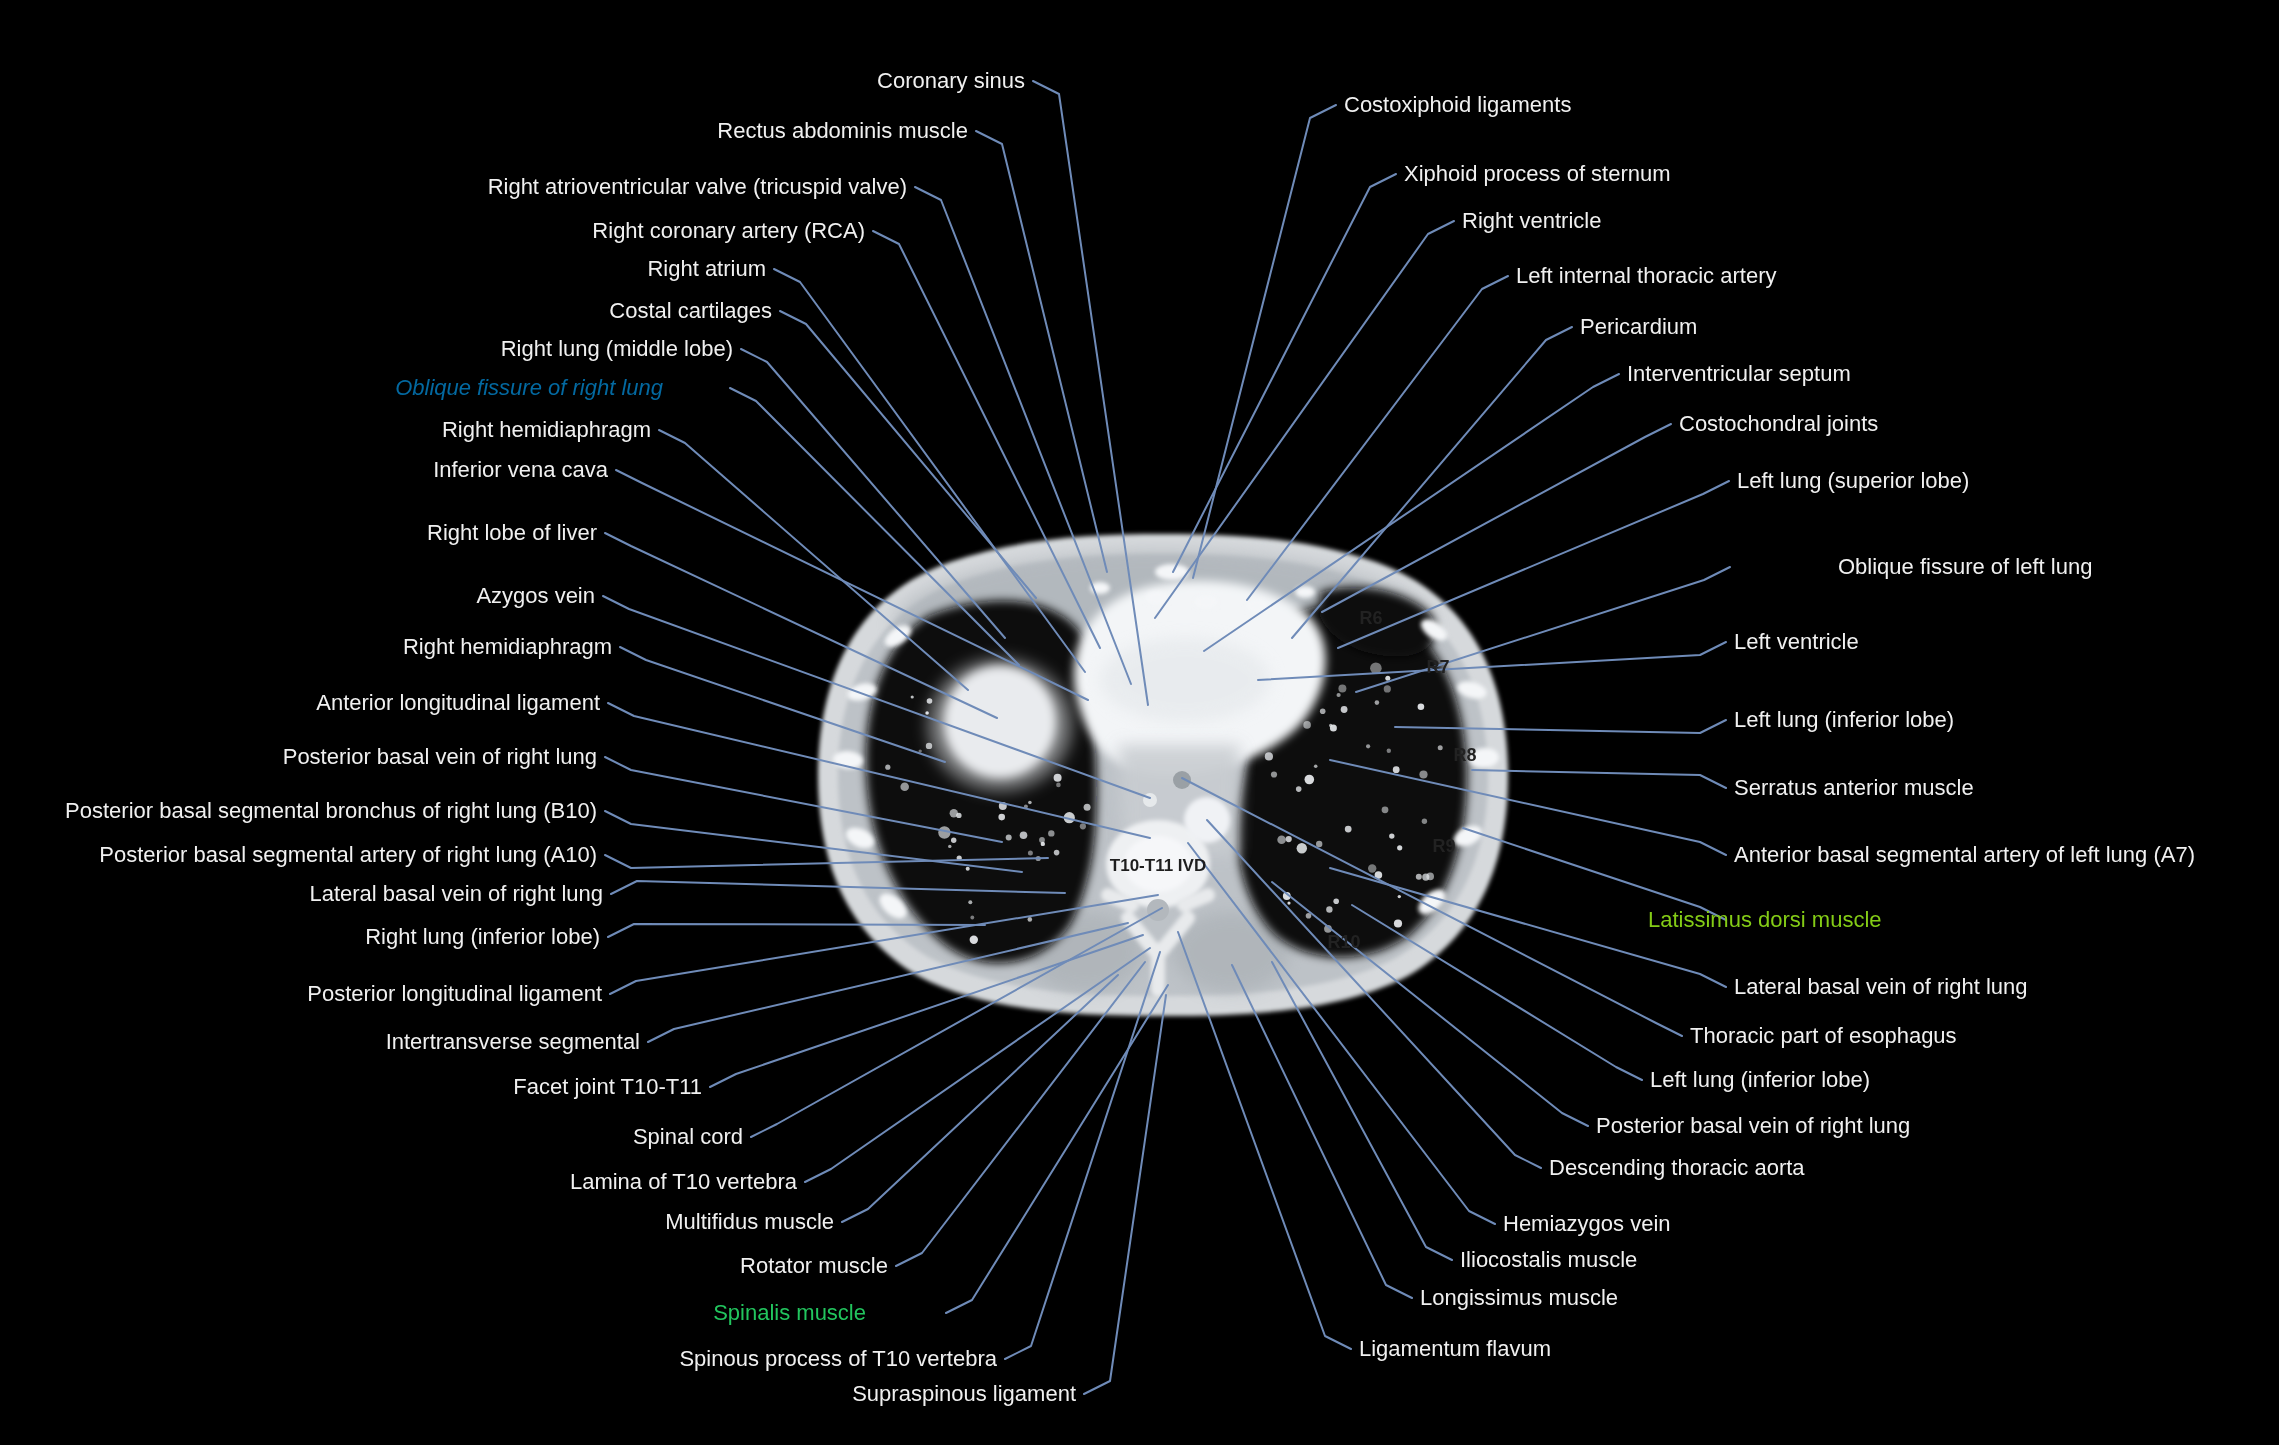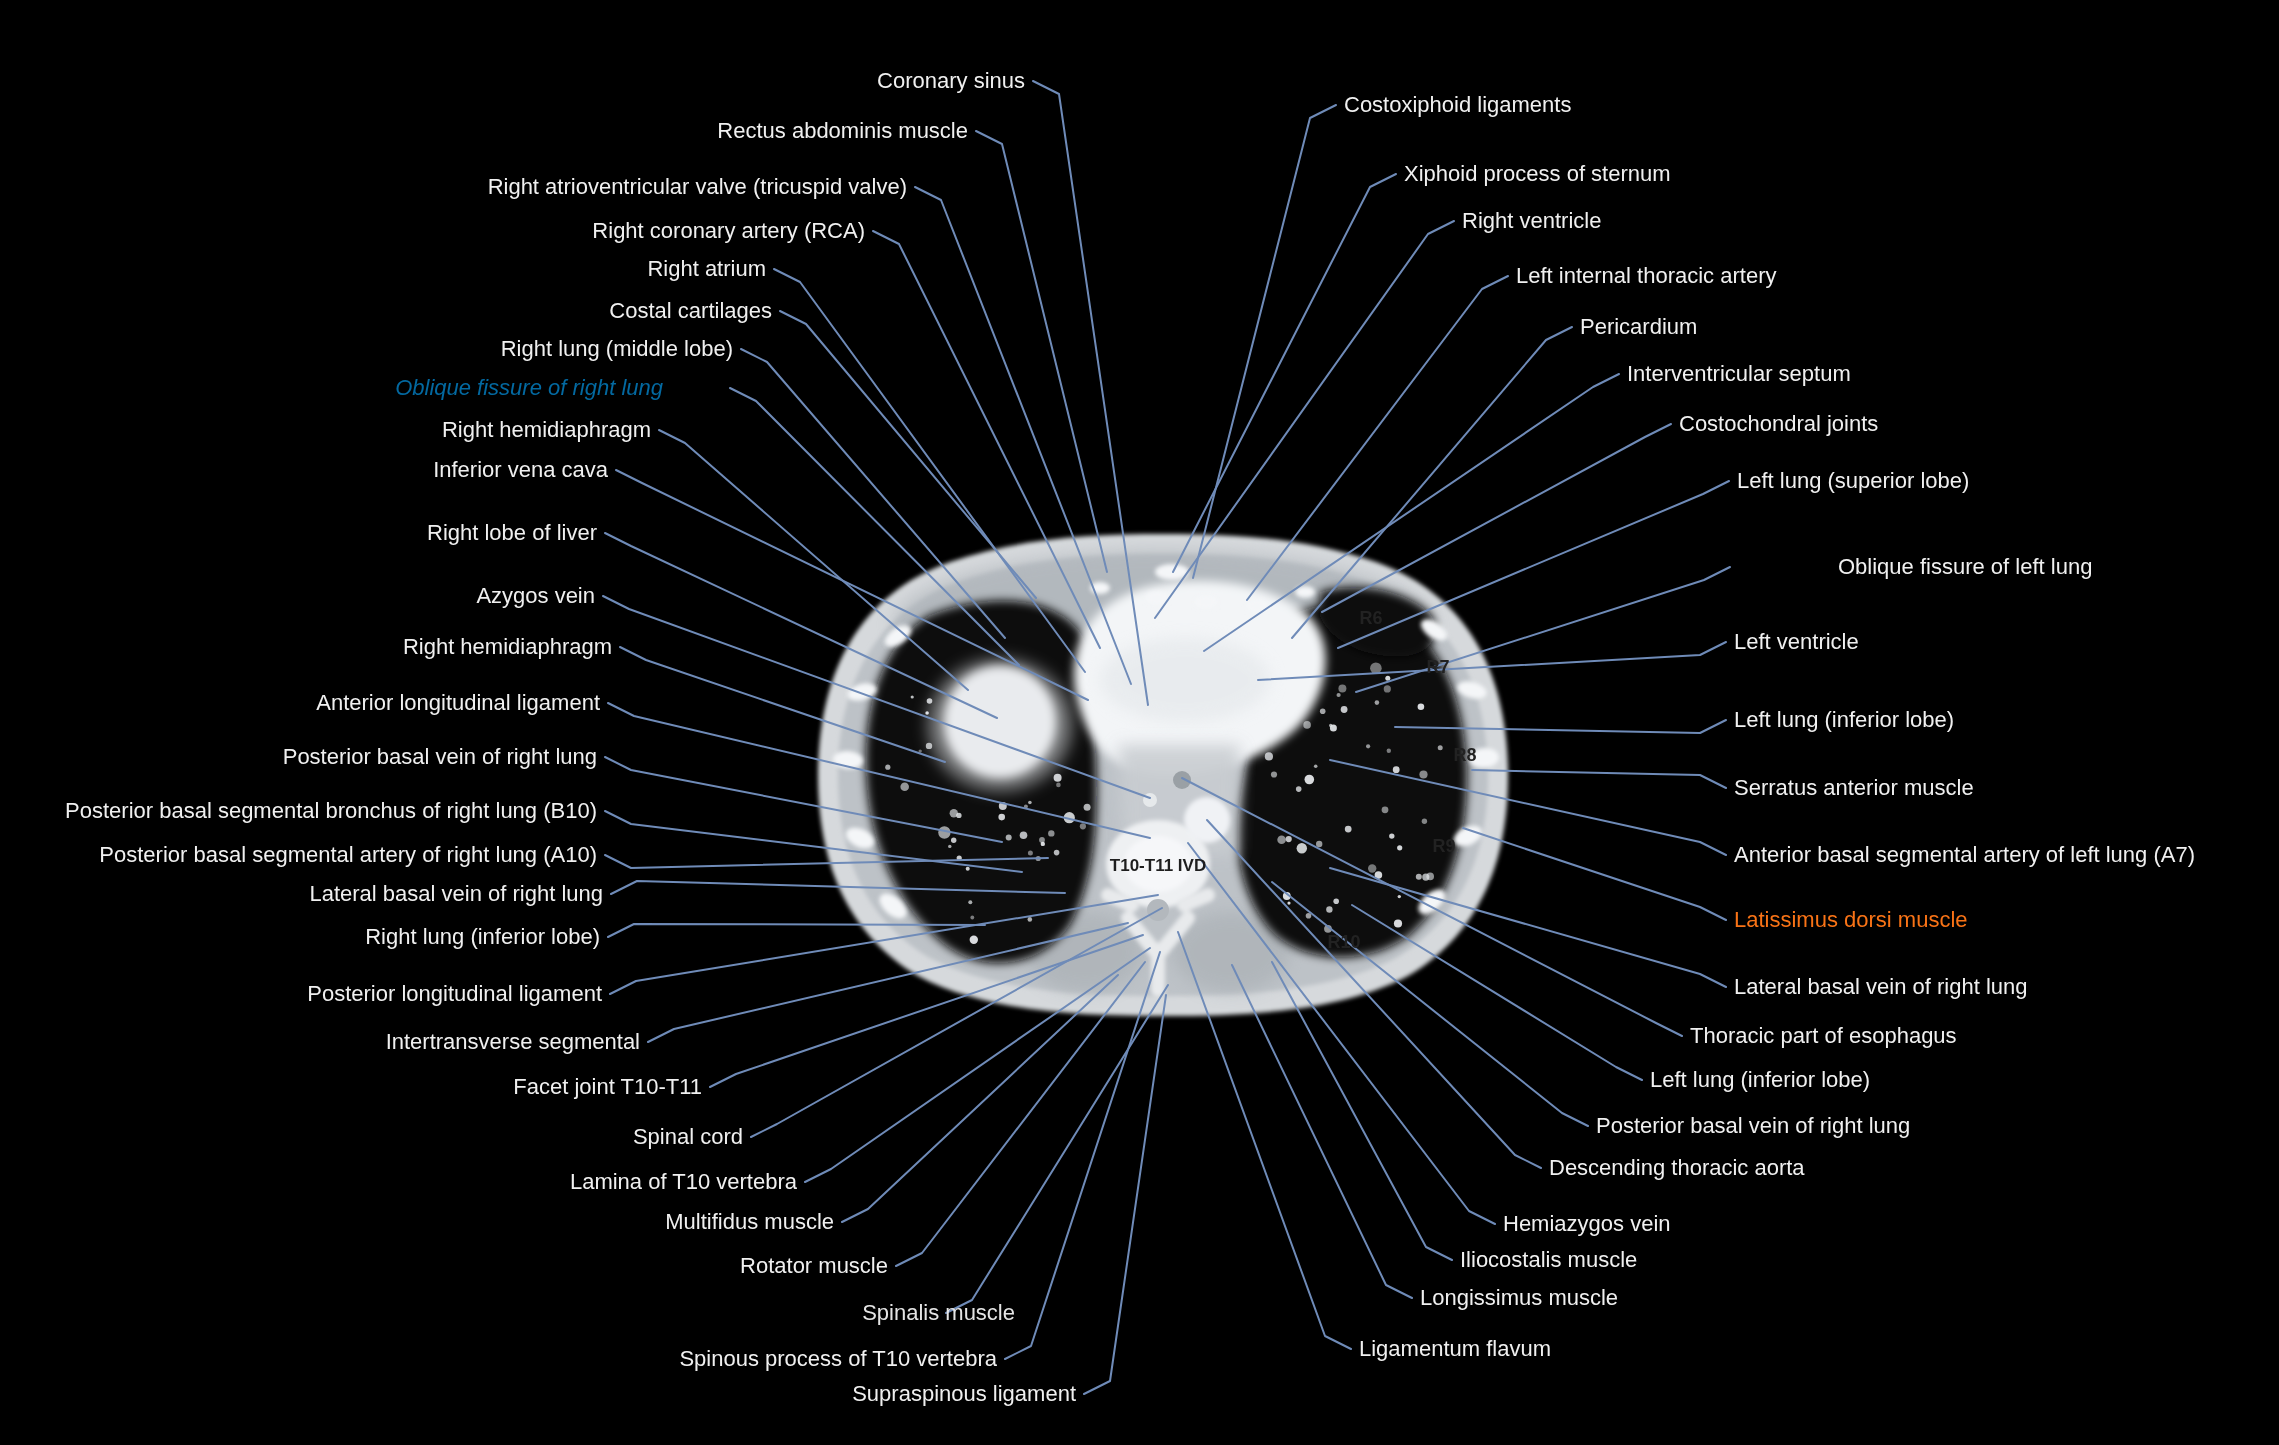--- a/index.html
+++ b/index.html
@@ -251,37 +251,37 @@
       <div class="label" style="color: rgb(240, 240, 240); right: 1682px; top: 840px;">Posterior basal segmental artery of right lung (A10)</div>
       <div class="label" style="color: rgb(240, 240, 240); right: 1676px; top: 879px;">Lateral basal vein of right lung</div>
       <div class="label" style="color: rgb(240, 240, 240); right: 1679px; top: 922px;">Right lung (inferior lobe)</div>
       <div class="label" style="color: rgb(240, 240, 240); right: 1677px; top: 979px;">Posterior longitudinal ligament</div>
       <div class="label" style="color: rgb(240, 240, 240); right: 1639px; top: 1027px;">Intertransverse segmental</div>
       <div class="label" style="color: rgb(240, 240, 240); right: 1577px; top: 1072px;">Facet joint T10-T11</div>
       <div class="label" style="color: rgb(240, 240, 240); right: 1536px; top: 1122px;">Spinal cord</div>
       <div class="label" style="color: rgb(240, 240, 240); right: 1482px; top: 1167px;">Lamina of T10 vertebra</div>
       <div class="label" style="color: rgb(240, 240, 240); right: 1445px; top: 1207px;">Multifidus muscle</div>
       <div class="label" style="color: rgb(240, 240, 240); right: 1391px; top: 1251px;">Rotator muscle</div>
-      <div class="label" style="color: #e5e5e5; right: 1264px; top: 1298px;">Spinalis muscle</div>
+      <div class="label" style="color: #22c55e; right: 1413px; top: 1298px;">Spinalis muscle</div>
       <div class="label" style="color: rgb(240, 240, 240); right: 1282px; top: 1344px;">Spinous process of T10 vertebra</div>
       <div class="label" style="color: rgb(240, 240, 240); right: 1203px; top: 1379px;">Supraspinous ligament</div>
       <div class="label" style="color: rgb(240, 240, 240); left: 1344px; top: 90px;">Costoxiphoid ligaments</div>
       <div class="label" style="color: rgb(240, 240, 240); left: 1404px; top: 159px;">Xiphoid process of sternum</div>
       <div class="label" style="color: rgb(240, 240, 240); left: 1462px; top: 206px;">Right ventricle</div>
       <div class="label" style="color: rgb(240, 240, 240); left: 1516px; top: 261px;">Left internal thoracic artery</div>
       <div class="label" style="color: rgb(240, 240, 240); left: 1580px; top: 312px;">Pericardium</div>
       <div class="label" style="color: rgb(240, 240, 240); left: 1627px; top: 359px;">Interventricular septum</div>
       <div class="label" style="color: rgb(240, 240, 240); left: 1679px; top: 409px;">Costochondral joints</div>
       <div class="label" style="color: rgb(240, 240, 240); left: 1737px; top: 466px;">Left lung (superior lobe)</div>
       <div class="label" style="color: rgb(240, 240, 240); left: 1838px; top: 552px;">Oblique fissure of left lung</div>
       <div class="label" style="color: rgb(240, 240, 240); left: 1734px; top: 627px;">Left ventricle</div>
       <div class="label" style="color: rgb(240, 240, 240); left: 1734px; top: 705px;">Left lung (inferior lobe)</div>
       <div class="label" style="color: rgb(240, 240, 240); left: 1734px; top: 773px;">Serratus anterior muscle</div>
       <div class="label" style="color: rgb(240, 240, 240); left: 1734px; top: 840px;">Anterior basal segmental artery of left lung (A7)</div>
-      <div class="label" style="color: #f97316; left: 1734px; top: 905px;">Latissimus dorsi muscle</div>
+      <div class="label" style="color: #84cc16; left: 1648px; top: 905px;">Latissimus dorsi muscle</div>
       <div class="label" style="color: rgb(240, 240, 240); left: 1734px; top: 972px;">Lateral basal vein of right lung</div>
       <div class="label" style="color: rgb(240, 240, 240); left: 1690px; top: 1021px;">Thoracic part of esophagus</div>
       <div class="label" style="color: rgb(240, 240, 240); left: 1650px; top: 1065px;">Left lung (inferior lobe)</div>
       <div class="label" style="color: rgb(240, 240, 240); left: 1596px; top: 1111px;">Posterior basal vein of right lung</div>
       <div class="label" style="color: rgb(240, 240, 240); left: 1549px; top: 1153px;">Descending thoracic aorta</div>
       <div class="label" style="color: rgb(240, 240, 240); left: 1503px; top: 1209px;">Hemiazygos vein</div>
       <div class="label" style="color: rgb(240, 240, 240); left: 1460px; top: 1245px;">Iliocostalis muscle</div>
       <div class="label" style="color: rgb(240, 240, 240); left: 1420px; top: 1283px;">Longissimus muscle</div>
       <div class="label" style="color: rgb(240, 240, 240); left: 1359px; top: 1334px;">Ligamentum flavum</div>
       <div class="ct-label rib" style="left: 1371px; top: 618px;">R6</div>

